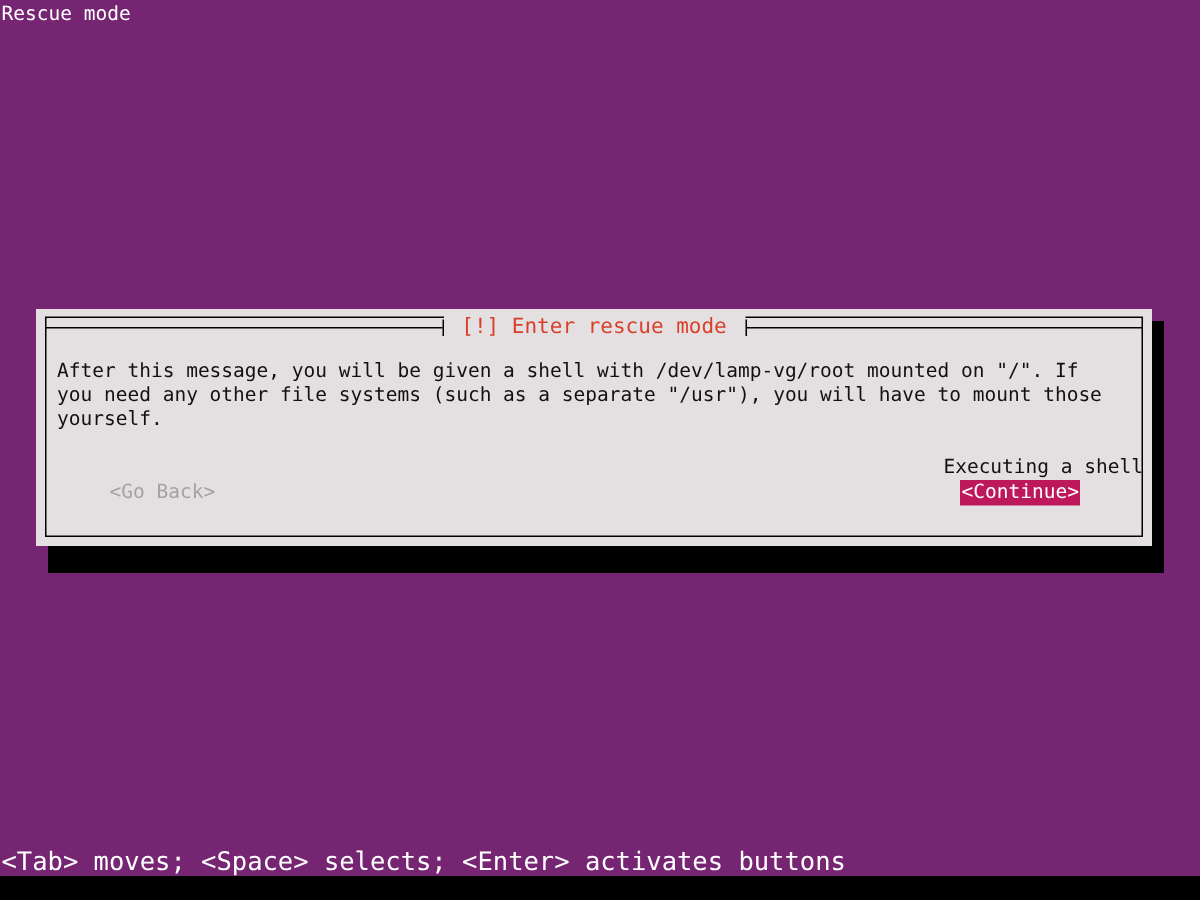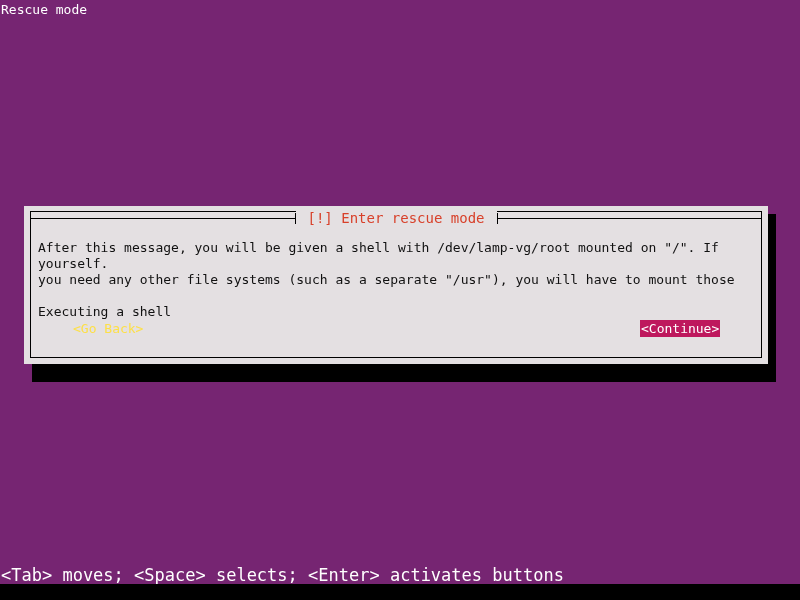--- a/index.html
+++ b/index.html
@@ -120,32 +120,33 @@
     height: 16px;
   }
   .spacer-line { height: 16px; }
 
   .status-line {
     color: #111111;
     white-space: pre;
     font-size: 13px;
     line-height: 16px;
     height: 16px;
+    text-align: right;
   }
 
   .button-row {
     position: relative;
     height: 18px;
     margin-top: 0px;
   }
   .go-back {
     position: absolute;
     left: 34px;
     top: 0px;
-    color: #fde047;
+    color: #a3a3a3;
     white-space: pre;
     font-size: 13px;
     line-height: 17px;
     padding: 0 1px;
     background: transparent;
   }
   .continue-btn {
     position: absolute;
     left: 602px;
     top: 0px;
@@ -197,22 +198,22 @@
     <div class="rule left"></div>
     <div class="tick"></div>
     <div class="dialog-title">[!] Enter rescue mode</div>
     <div class="tick"></div>
     <div class="rule right"></div>
   </div>
 
   <div class="content">
 
     <div class="body-line">After this message, you will be given a shell with /dev/lamp-vg/root mounted on "/". If</div>
+    <div class="body-line">you need any other file systems (such as a separate "/usr"), you will have to mount those</div>
     <div class="body-line">yourself.</div>
-    <div class="body-line">you need any other file systems (such as a separate "/usr"), you will have to mount those</div>
 
     <div class="spacer-line"></div>
 
     <div class="status-line">Executing a shell</div>
 
     <div class="button-row">
       <div class="go-back">&lt;Go Back&gt;</div>
       <div class="continue-btn">&lt;Continue&gt;</div>
     </div>
 

